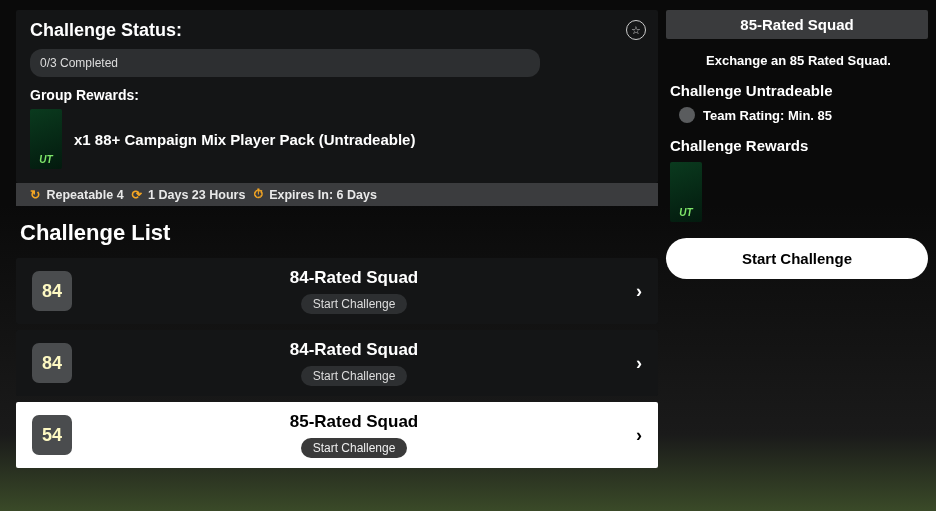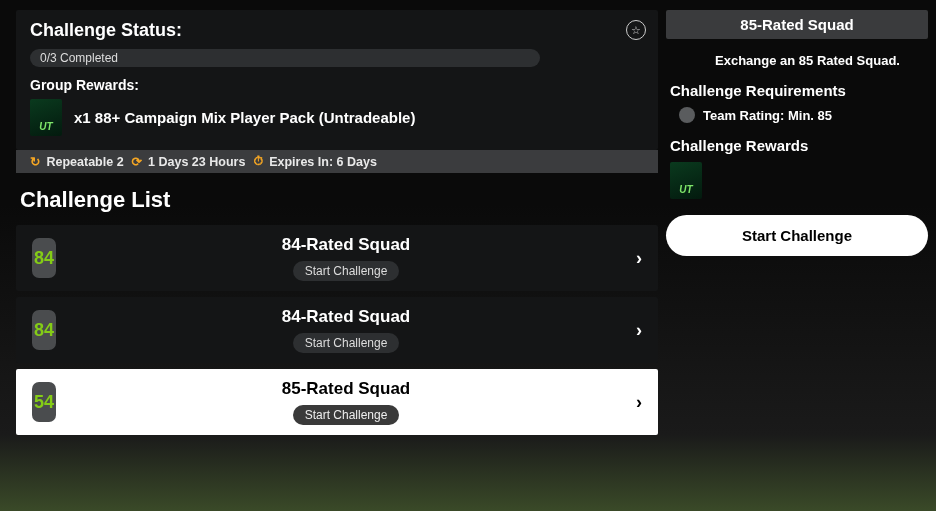--- a/index.html
+++ b/index.html
@@ -23,31 +23,31 @@
   .status-block {
     background: #141516;
     border-radius: 2px;
     padding: 10px 14px 14px 14px;
     position: relative;
   }
   .status-title { font-size: 18px; font-weight: bold; margin-bottom: 8px; }
   .progress-bar {
     background: #2d2f31;
     border-radius: 12px;
-    height: 18px;
+    height: 28px;
     display: flex; align-items: center;
     padding: 0 10px;
     font-size: 12px;
     color: #ddd;
     max-width: 510px;
   }
   .group-rewards-title { font-size: 14px; font-weight: bold; margin: 10px 0 6px 0; }
   .reward-row { display: flex; align-items: center; gap: 12px; }
   .pack-card {
-    width: 32px; height: 37px;
+    width: 32px; height: 60px;
     background: linear-gradient(160deg, #0a3a1e, #031a0e);
     border-radius: 2px;
     position: relative;
     display: flex; align-items: flex-end; justify-content: center;
     font-size: 10px; font-style: italic; font-weight: bold;
     color: #7fe66a;
     padding-bottom: 4px;
   }
   .reward-text { font-size: 15px; font-weight: bold; }
 
@@ -79,25 +79,25 @@
     background: #141516;
     border-radius: 2px;
     display: flex; align-items: center;
     padding: 10px 16px;
     gap: 18px;
     cursor: pointer;
     position: relative;
   }
   .challenge-item.selected { background: #fff; color: #000; }
   .rating-badge {
-    width: 24px; height: 40px;
+    width: 40px; height: 40px;
     background: #4a4c4e;
     border-radius: 7px;
     display: flex; align-items: center; justify-content: center;
-    font-size: 18px; font-weight: bold; color: #84cc16;
+    font-size: 18px; font-weight: bold; color: #fef9c3;
   }
   .challenge-body { flex: 1; display: flex; flex-direction: column; gap: 6px; min-width: 0; align-items: center; }
   .challenge-name { font-size: 17px; font-weight: bold; }
   .start-pill {
     background: #2d2f31;
     border-radius: 12px;
     padding: 3px 12px;
     font-size: 12px;
     max-width: 330px;
     color: #ddd;
@@ -106,21 +106,21 @@
   .chevron { font-size: 18px; font-weight: bold; }
 
   
   .detail-title-bar {
     background: #3a3b3d;
     text-align: center;
     font-size: 15px; font-weight: bold;
     padding: 6px 0;
     border-radius: 2px;
   }
-  .detail-desc { font-size: 13px; font-weight: bold; margin: 14px 13px; padding-left: 36px; }
+  .detail-desc { font-size: 13px; font-weight: bold; margin: 14px 4px; padding-left: 36px; }
   .detail-section-title { font-size: 15px; font-weight: bold; margin: 14px 4px 8px 4px; }
   .req-row { display: flex; align-items: center; gap: 8px; margin: 0 13px; }
   .req-dot { width: 16px; height: 16px; border-radius: 50%; background: #5a5c5e; }
   .req-text { font-size: 13px; font-weight: bold; }
   .reward-desc { font-size: 13px; font-weight: bold; line-height: 1.25; }
 
   .start-btn {
     background: #fff; color: #000;
     border: none; border-radius: 22px;
     width: 100%;
@@ -148,21 +148,21 @@
       <div class="reward-row">
         <div class="pack-card">
           <span>UT</span>
         </div>
         <div class="reward-text">x1 88+ Campaign Mix Player Pack (Untradeable)</div>
       </div>
     </div>
 
     <div class="meta-row">
       <span class="icon-orange">↻</span>
-      <span>Repeatable 2</span>
+      <span>Repeatable 4</span>
       <span class="icon-orange" style="margin-left:2px;">⟳</span>
       <span>1 Days 23 Hours</span>
       <span class="icon-orange" style="margin-left:2px;">⏱</span>
       <span>Expires In: 6 Days</span>
     </div>
 
     <div class="list-header">Challenge List</div>
 
     <div class="challenge-list">
       <div class="challenge-item">
@@ -192,21 +192,21 @@
         <div class="chevron">›</div>
       </div>
     </div>
 
   </div>
 
   <div class="right-col">
     <div class="detail-title-bar">85-Rated Squad</div>
     <div class="detail-desc">Exchange an 85 Rated Squad.</div>
 
-    <div class="detail-section-title">Challenge Requirements</div>
+    <div class="detail-section-title">Challenge Untradeable</div>
     <div class="req-row">
       <div class="req-dot"></div>
       <div class="req-text">Team Rating: Min. 85</div>
     </div>
 
     <div class="detail-section-title">Challenge Rewards</div>
     <div class="reward-row" style="margin:0 4px;">
       <div class="pack-card">
         <span>UT</span>
       </div>

